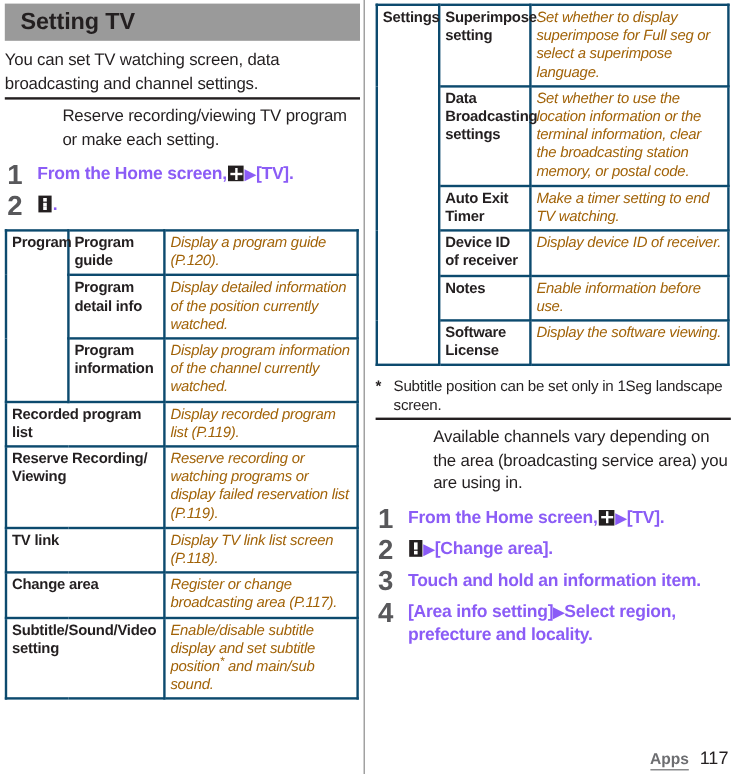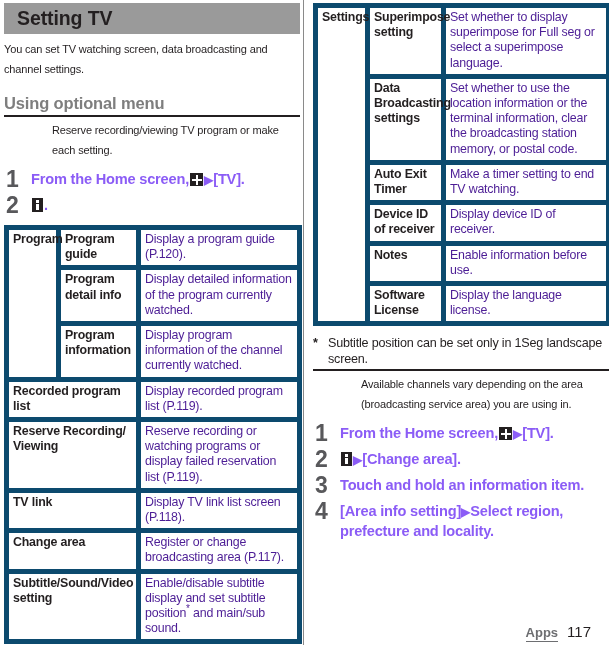--- a/index.html
+++ b/index.html
@@ -50,21 +50,21 @@
   }
   .title-bar-text {
     font-size: 19.5px;
     font-weight: bold;
     color: #231f20;
     letter-spacing: -0.1px;
   }
 
   
   .para {
-    font-size: 11px;
+    font-size: 14px;
     line-height: 19.5px;
     color: #231f20;
     margin-top: 6px;
     letter-spacing: -0.15px;
   }
   .para.tight { margin-top: 4px; margin-left: 48px; }
 
   
   .sec-head {
     font-size: 16.5px;
@@ -148,29 +148,29 @@
   .arrow { font-size: 12px; letter-spacing: 0; }
 
   
   table.spec {
     border-collapse: collapse;
     width: 293px;
     table-layout: fixed;
     margin-top: 8px;
   }
   table.spec td {
-    border: 5px solid #0c4a6e;
+    border: 2px solid #0c4a6e;
     vertical-align: top;
     padding: 2px 4px 3px 4px;
     font-size: 12.4px;
     line-height: 15.2px;
     letter-spacing: -0.2px;
   }
   td.k { font-weight: bold; color: #231f20; }
-  td.v { font-weight: normal; color: #4c1d95; }
+  td.v { font-weight: normal; color: #a16207; font-style: italic; }
 
   
   .footnote {
     display: flex;
     margin-top: 9px;
     font-size: 12.6px;
     line-height: 16px;
     letter-spacing: -0.2px;
   }
   .footnote .mark {
@@ -181,21 +181,21 @@
 
   sup.ast {
     font-size: 10px;
     vertical-align: super;
     line-height: 0;
   }
 
   
   .footer {
     position: absolute;
-    right: 18px;
+    right: 2px;
     bottom: 3px;
     display: flex;
     align-items: baseline;
     gap: 9px;
   }
   .footer-chapter {
     font-size: 13px;
     font-weight: bold;
     color: #6d6e71;
     border-bottom: 1.6px solid #6d6e71;
@@ -214,21 +214,20 @@
   <div class="col-divider"></div>
 
   <div class="col col-left">
 
     <div class="title-bar">
       <span class="title-bar-text">Setting TV</span>
     </div>
 
     <div class="para">You can set TV watching screen, data broadcasting and channel settings.</div>
 
-    <div class="sec-head">Using optional menu</div>
     <div class="sec-rule"></div>
 
     <div class="para tight">Reserve recording/viewing TV program or make each setting.</div>
 
     <div class="steps">
       <div class="step">
         <div class="step-num">1</div>
         <div class="step-body">
           <span>From the Home screen,</span><span class="ico-grid"></span><span class="arrow">▶</span><span>[TV].</span>
         </div>
@@ -248,21 +247,21 @@
           <col style="width:161px">
         </colgroup>
       <tbody>
         <tr>
           <td class="k" rowspan="3">Program</td>
           <td class="k">Program guide</td>
           <td class="v">Display a program guide (P.120).</td>
         </tr>
         <tr>
           <td class="k">Program detail info</td>
-          <td class="v">Display detailed information of the program currently watched.</td>
+          <td class="v">Display detailed information of the position currently watched.</td>
         </tr>
         <tr>
           <td class="k">Program information</td>
           <td class="v">Display program information of the channel currently watched.</td>
         </tr>
         <tr>
           <td class="k" colspan="2">Recorded program list</td>
           <td class="v">Display recorded program list (P.119).</td>
         </tr>
         <tr>
@@ -311,21 +310,21 @@
         <tr>
           <td class="k">Device ID of receiver</td>
           <td class="v">Display device ID of receiver.</td>
         </tr>
         <tr>
           <td class="k">Notes</td>
           <td class="v">Enable information before use.</td>
         </tr>
         <tr>
           <td class="k">Software License</td>
-          <td class="v">Display the language license.</td>
+          <td class="v">Display the software viewing.</td>
         </tr>
       </tbody>
     </table>
 
     <div class="footnote">
       <span class="mark">*</span>
       <span>Subtitle position can be set only in 1Seg landscape screen.</span>
     </div>
 
     <div class="sec-rule"></div>

